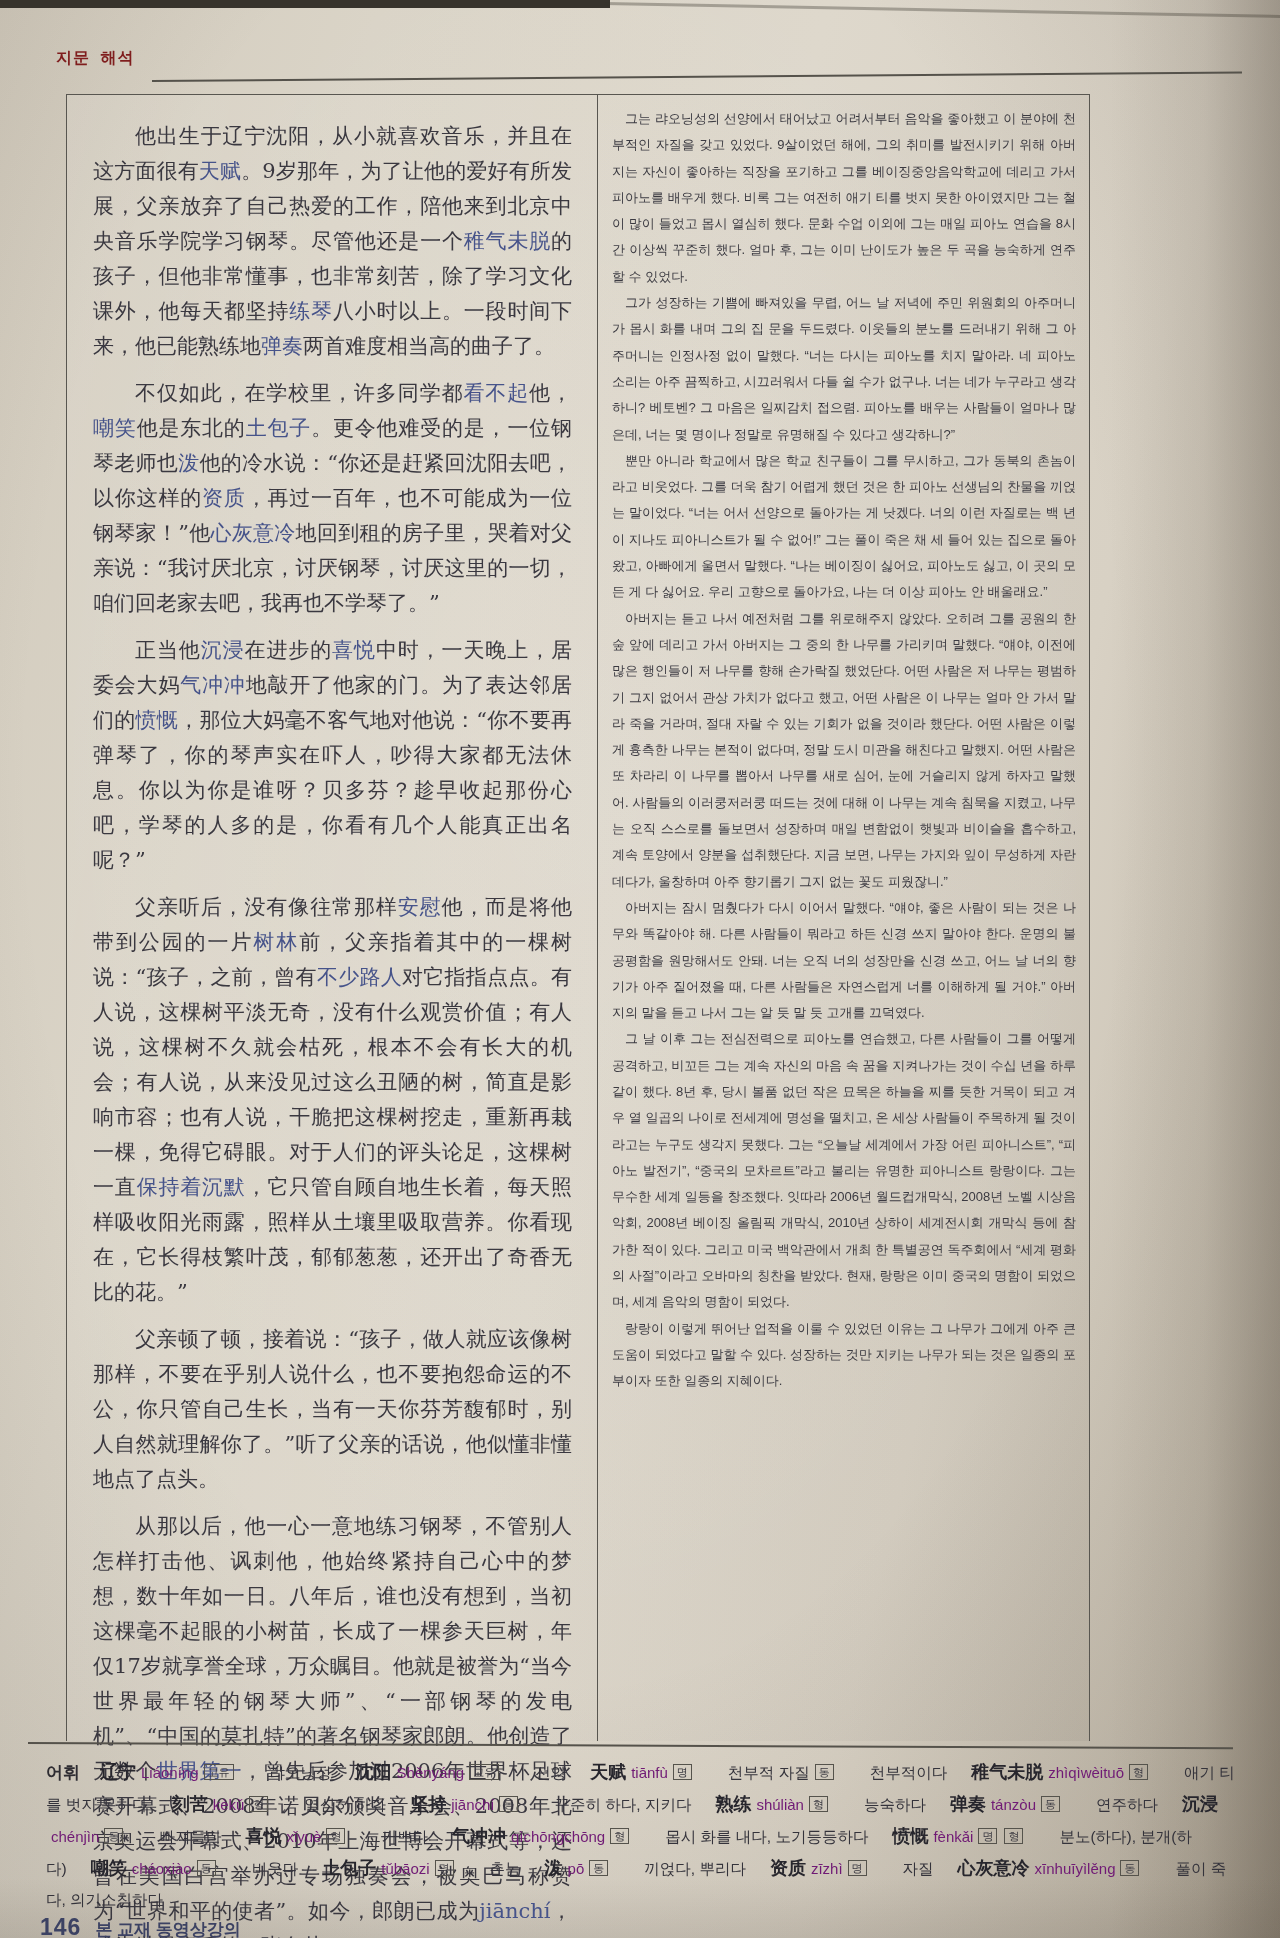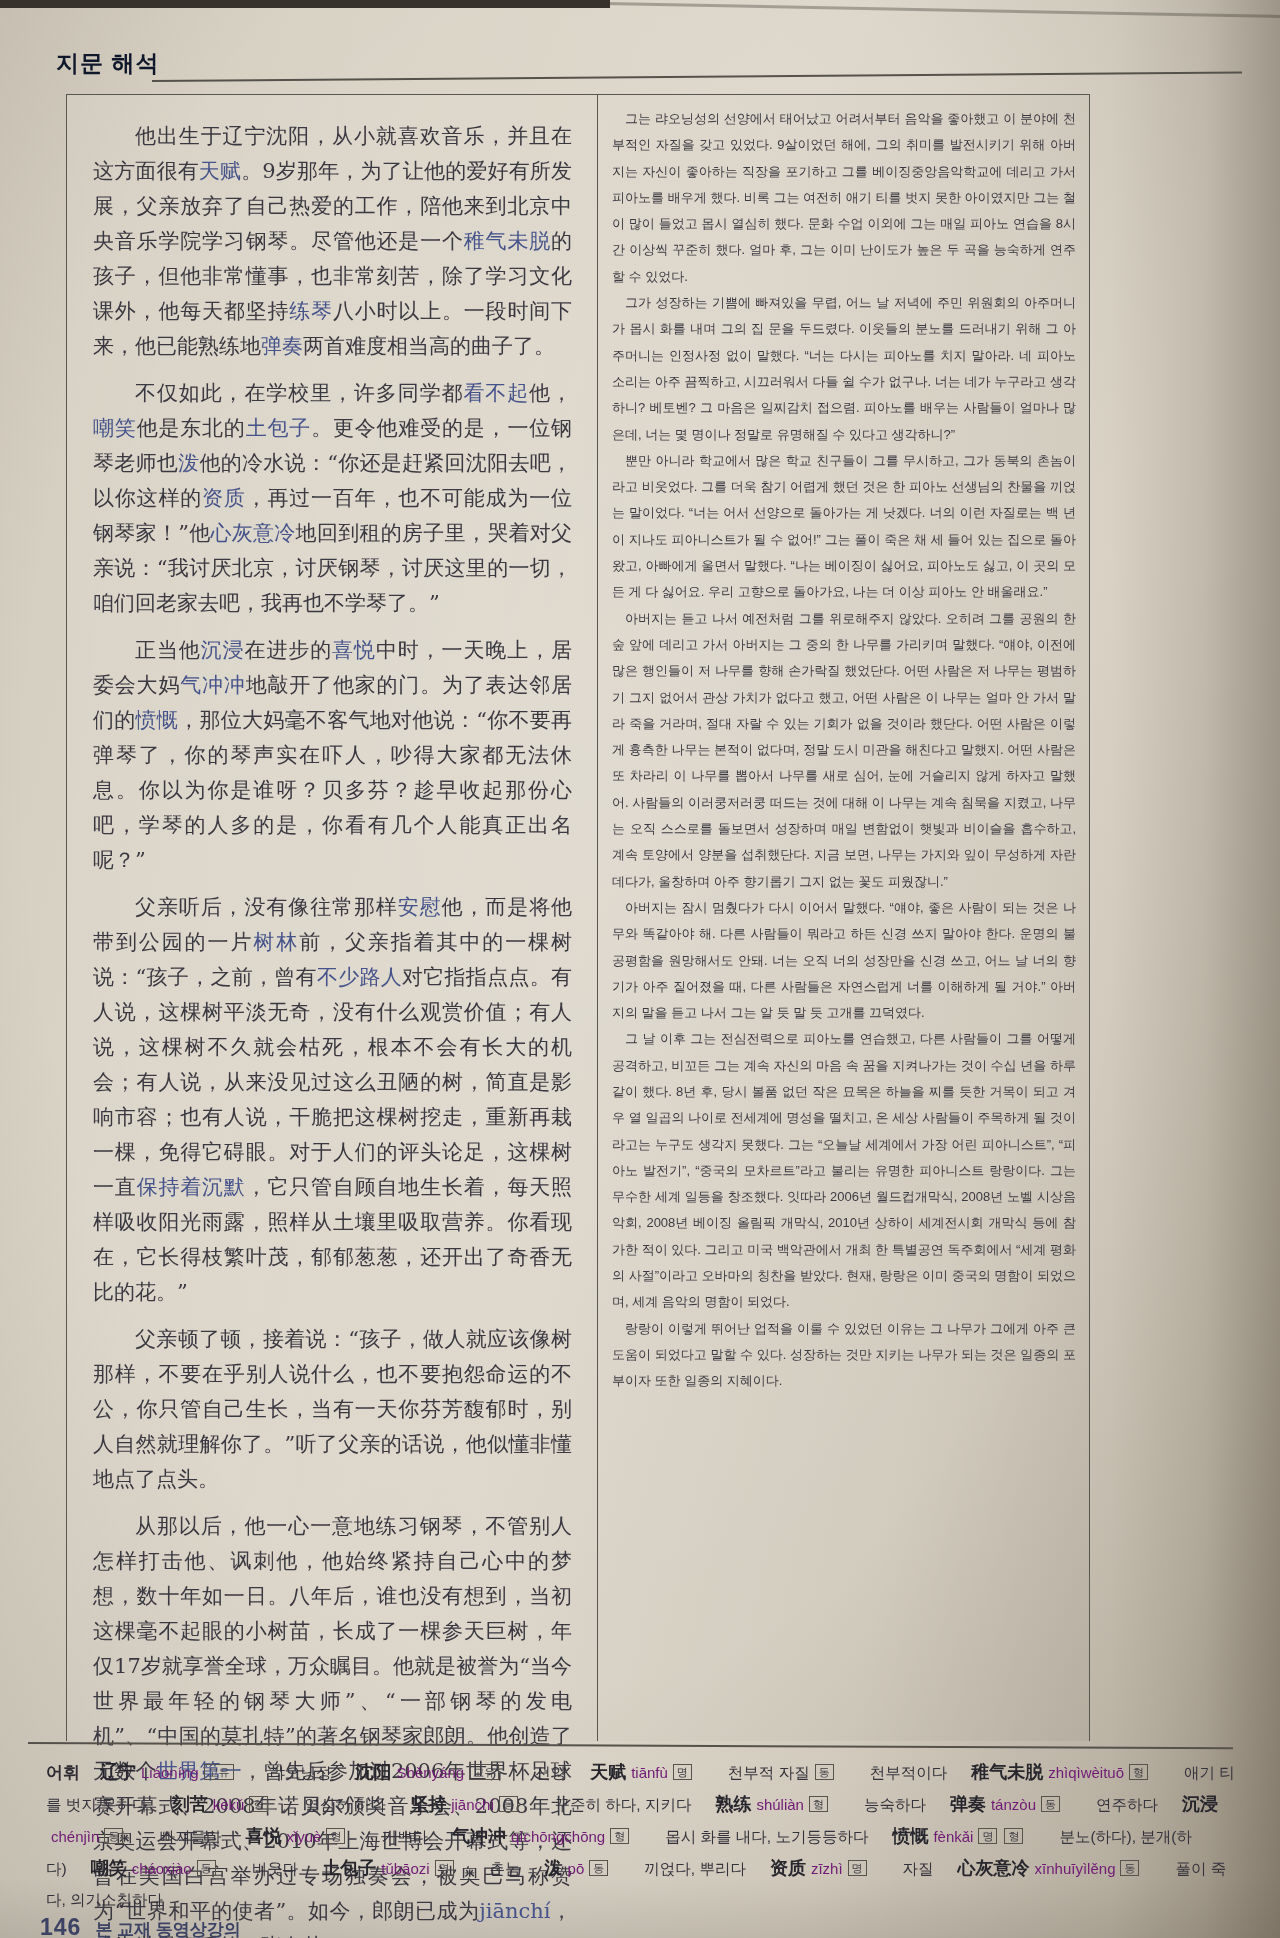--- a/index.html
+++ b/index.html
@@ -17,21 +17,21 @@
     background:radial-gradient(ellipse at 45% 40%,rgba(255,255,255,0.10) 0%,rgba(0,0,0,0) 55%,rgba(60,50,40,0.18) 100%);
     pointer-events:none;
   }
   .top-edge{position:absolute;top:0;left:0;width:610px;height:8px;background:#37332c;}
   .top-edge2{position:absolute;top:2px;left:605px;width:680px;height:3px;background:rgba(55,51,44,0.35);transform:rotate(1.1deg);transform-origin:left center;}
   .right-curl{position:absolute;top:0;right:0;width:170px;height:100%;
     background:linear-gradient(to right,rgba(100,90,74,0) 0%,rgba(90,80,66,0.10) 55%,rgba(70,60,48,0.30) 100%);}
   .bottom-shade{position:absolute;left:0;bottom:0;width:100%;height:60px;
     background:linear-gradient(to bottom,rgba(80,70,58,0) 0%,rgba(80,70,58,0.12) 100%);}
 
-  .header{position:absolute;left:56px;top:48px;font-size:23px;font-weight:bold;color:#0f172a;letter-spacing:1px;}
+  .header{position:absolute;left:56px;top:48px;font-size:16px;font-weight:bold;color:#7f1d1d;letter-spacing:1px;font-family:Liberation Mono, monospace;}
   .header-rule{position:absolute;left:152px;top:80px;width:1090px;height:0;border-top:2px solid #55524b;transform:rotate(-0.45deg);transform-origin:left center;}
 
   .passage-box{
     position:absolute;left:66px;top:94px;width:1022px;height:1646px;
     border:1.6px solid #585650;border-bottom:none;
     background:linear-gradient(100deg,rgba(255,255,255,0.10) 0%,rgba(255,255,255,0.02) 40%,rgba(40,35,28,0.05) 100%);
   }
   .divider{position:absolute;left:530px;top:0;bottom:0;width:1.4px;background:#585650;}
 
   .cn-col{position:absolute;left:14px;top:12px;width:503px;

